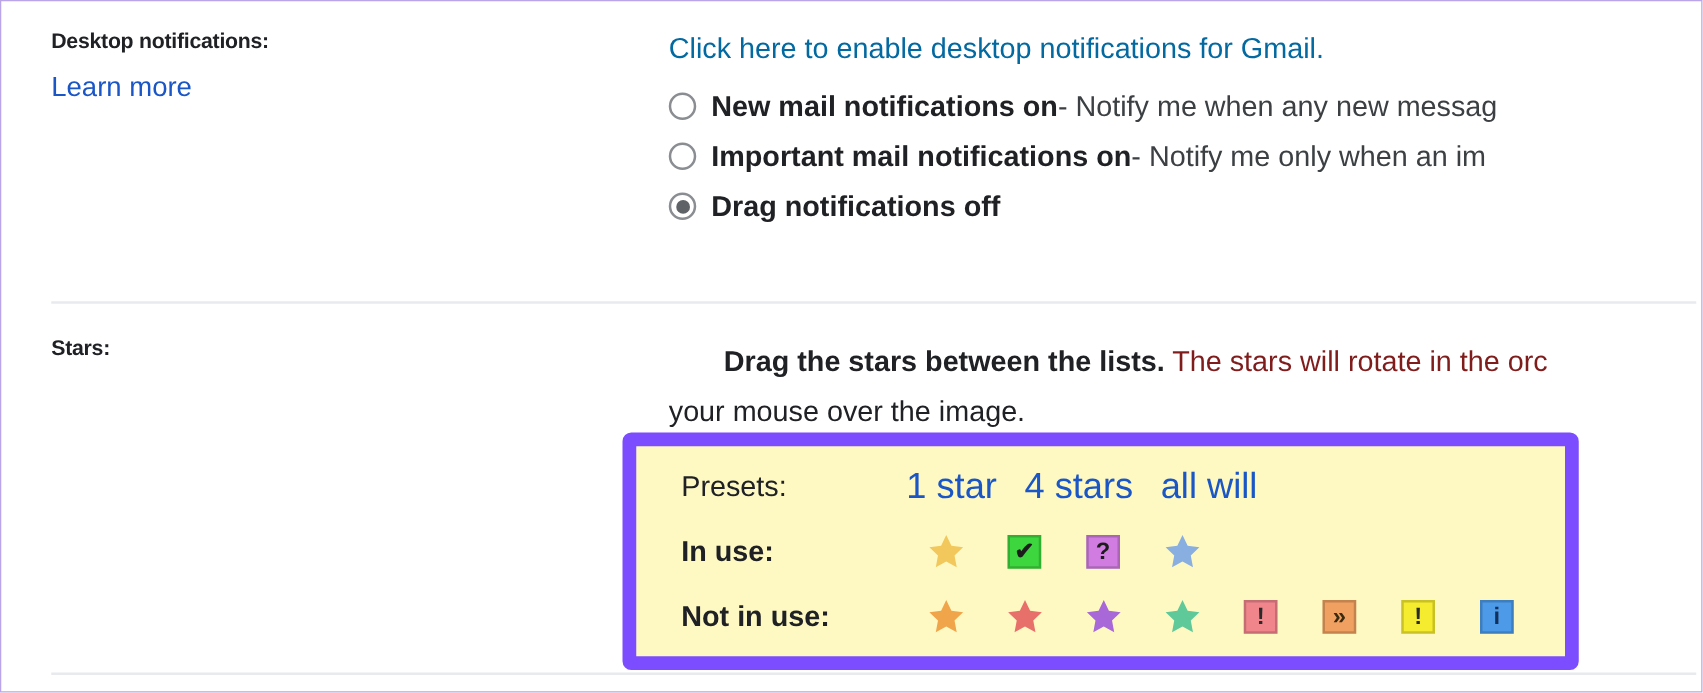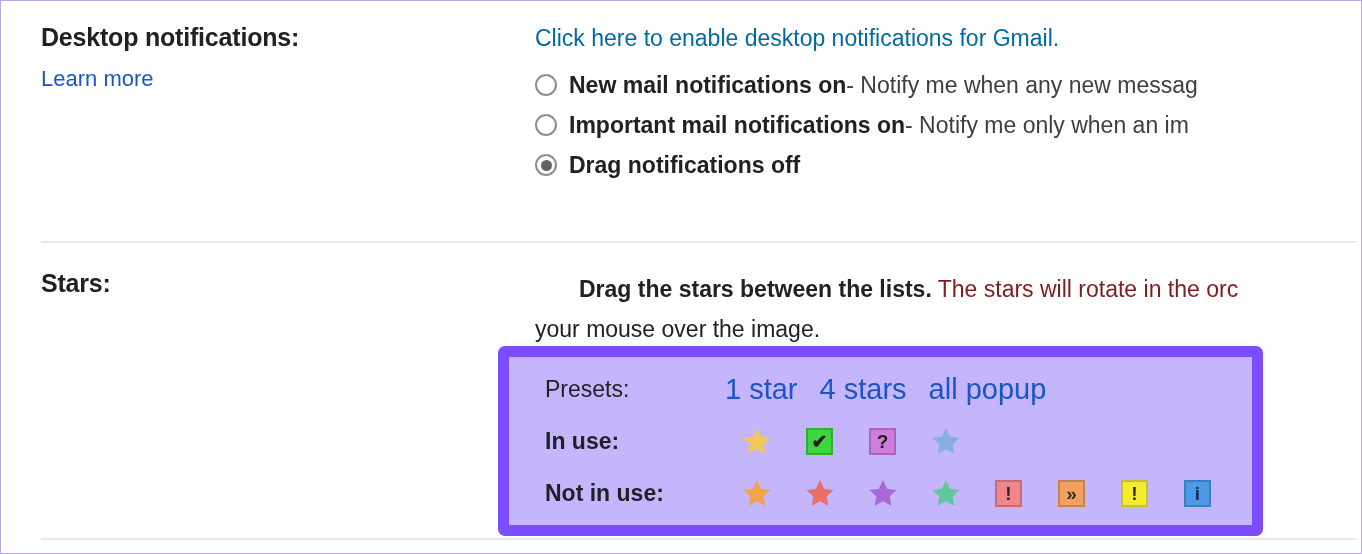--- a/index.html
+++ b/index.html
@@ -34,21 +34,21 @@
     left: 40px;
     width: 480px;
   }
   .content-col {
     position: absolute;
     left: 534px;
     right: 0;
   }
 
   .sec-title {
-    font-size: 25px;
+    font-size: 17px;
     font-weight: bold;
     letter-spacing: -0.2px;
     color: #202124;
     white-space: nowrap;
   }
   .sec-desc {
     font-size: 22px;
     line-height: 40px;
     color: #202124;
   }
@@ -138,21 +138,21 @@
 
   
   .highlight-box {
     position: absolute;
     left: 497px;
     top: 345px;
     width: 765px;
     height: 190px;
     border: 11px solid #7c4dff;
     border-radius: 7px;
-    background: #c4b5fd;
+    background: #fef9c3;
     box-sizing: border-box;
   }
   .star-table {
     position: absolute;
     left: 36px;
     top: 6px;
     right: 0;
     bottom: 0;
   }
   .star-row {
@@ -258,21 +258,21 @@
   </div>
 
   <div class="highlight-box">
     <div class="star-table">
 
       <div class="star-row">
         <div class="row-label">Presets:</div>
         <div class="presets-links">
           <span class="link">1 star</span>
           <span class="link">4 stars</span>
-          <span class="link">all popup</span>
+          <span class="link">all will</span>
         </div>
       </div>
 
       <div class="star-row">
         <div class="row-label bold">In use:</div>
         <div class="icon-strip" id="in-use-strip">
             <div class="icon-cell">
               <svg class="star-glyph" viewBox="0 0 24 24" aria-hidden="true">
                 <polygon fill="#f2c75c" points="12,1.6 15.3,8.5 22.8,9.5 17.3,14.7 18.7,22.2 12,18.6 5.3,22.2 6.7,14.7 1.2,9.5 8.7,8.5"></polygon>
               </svg>

